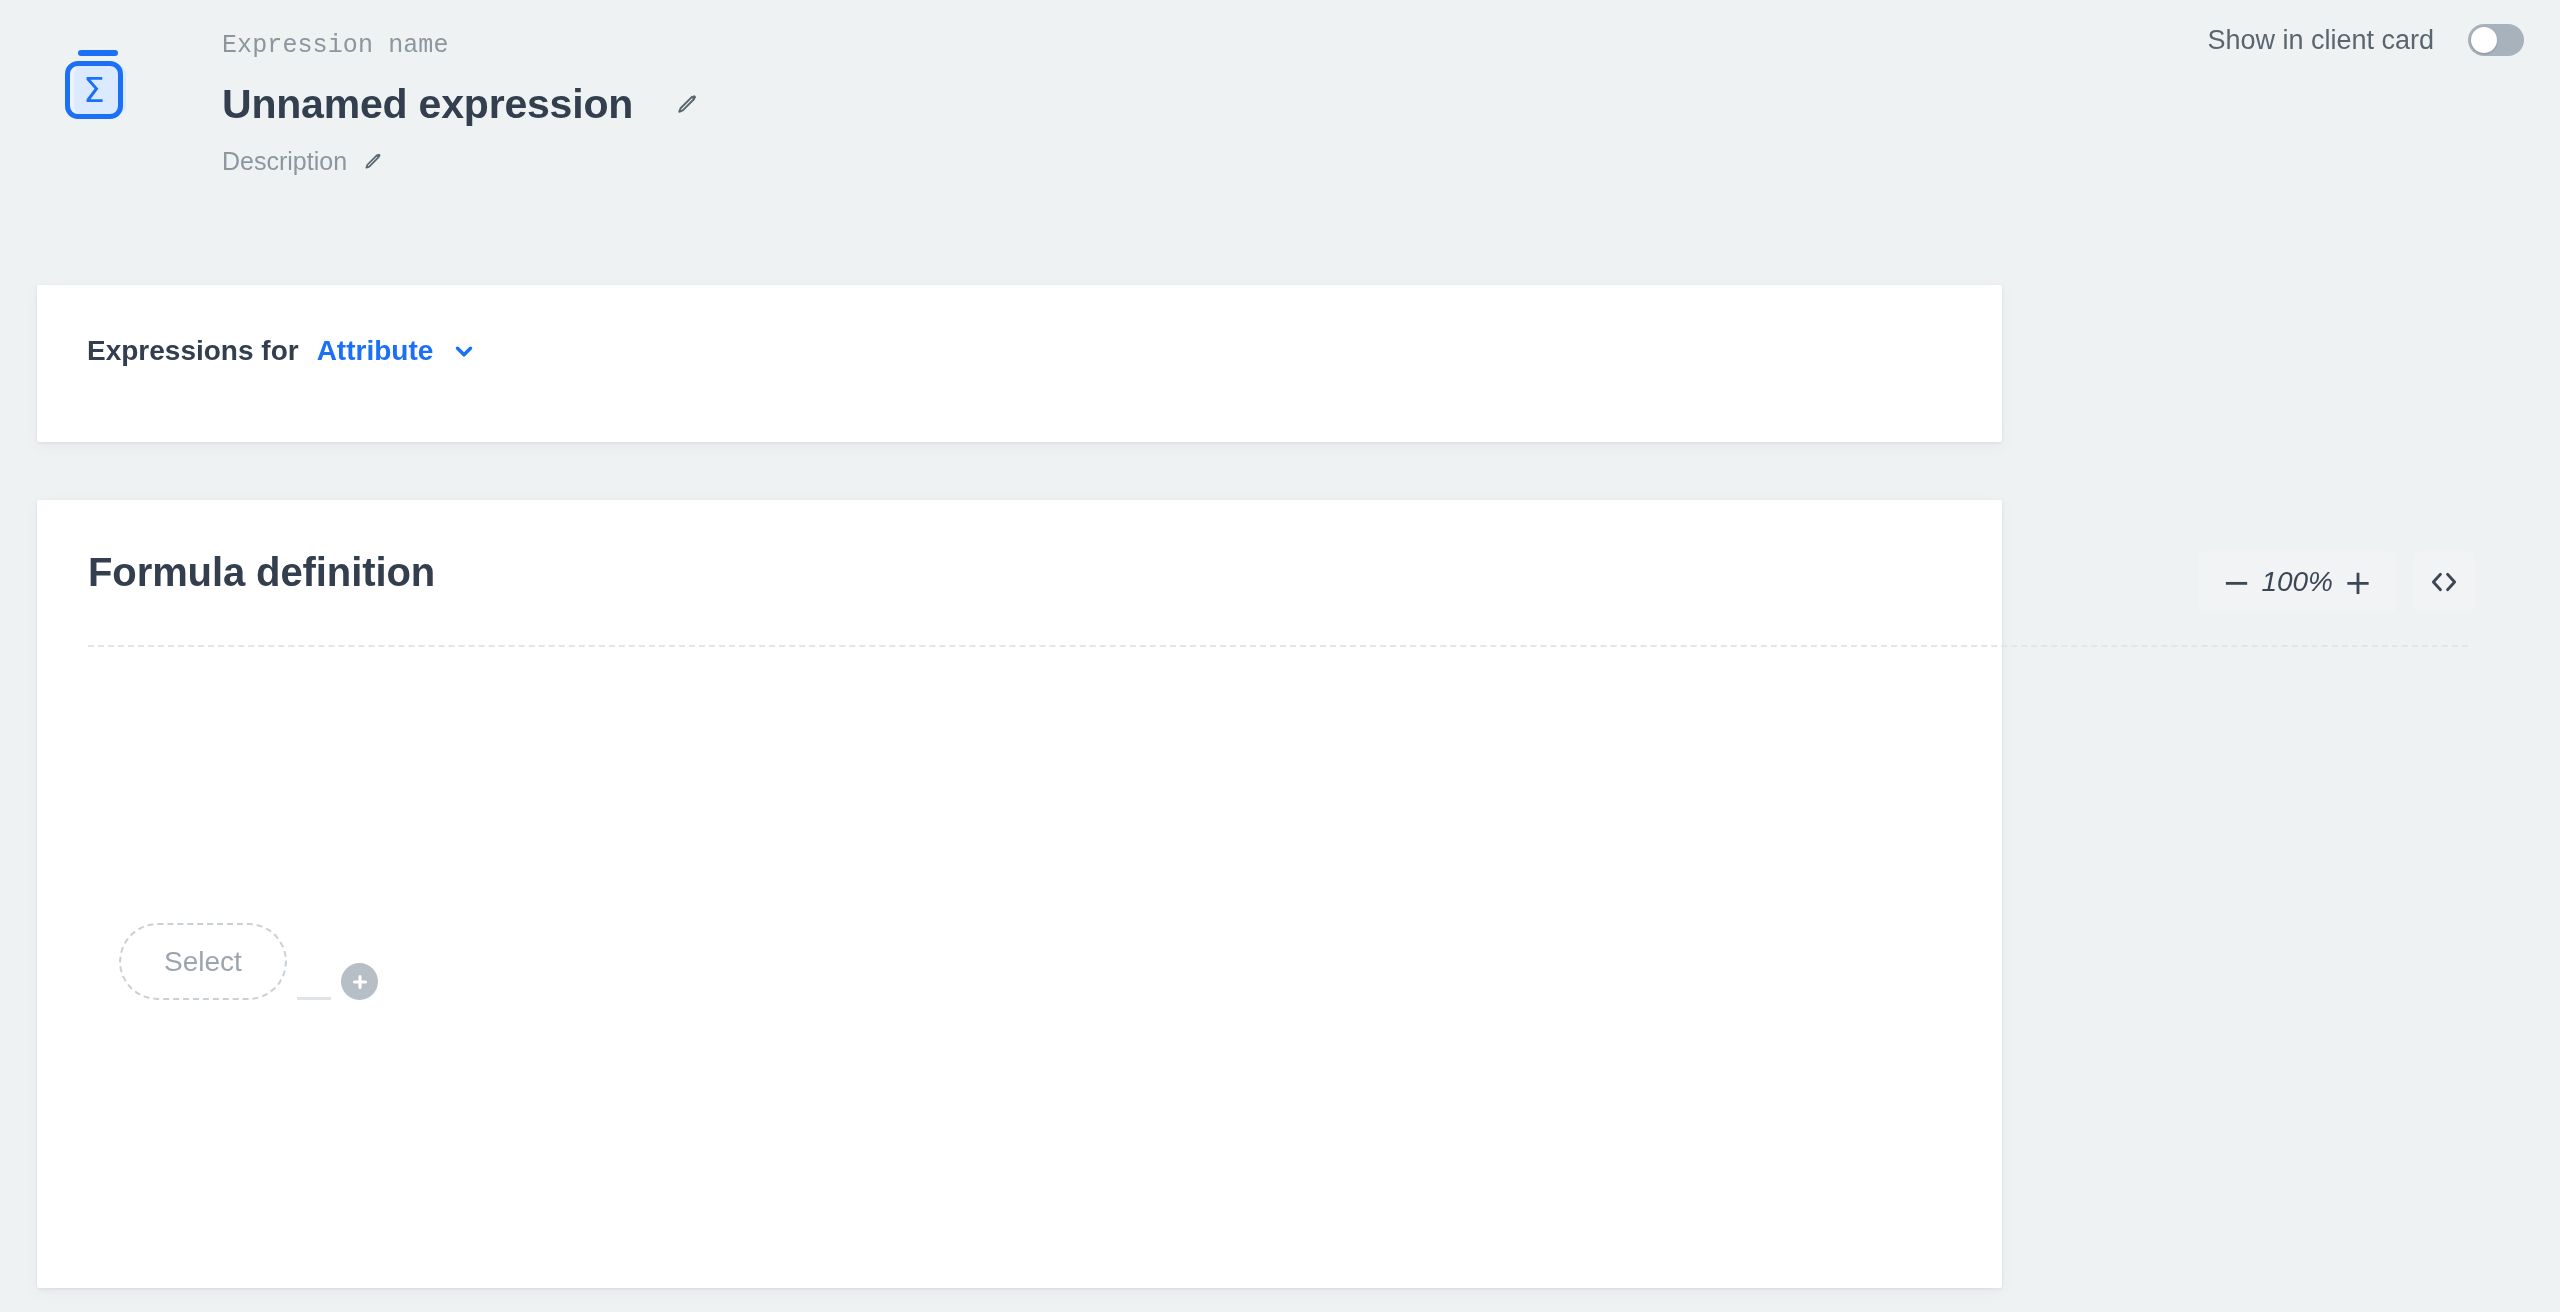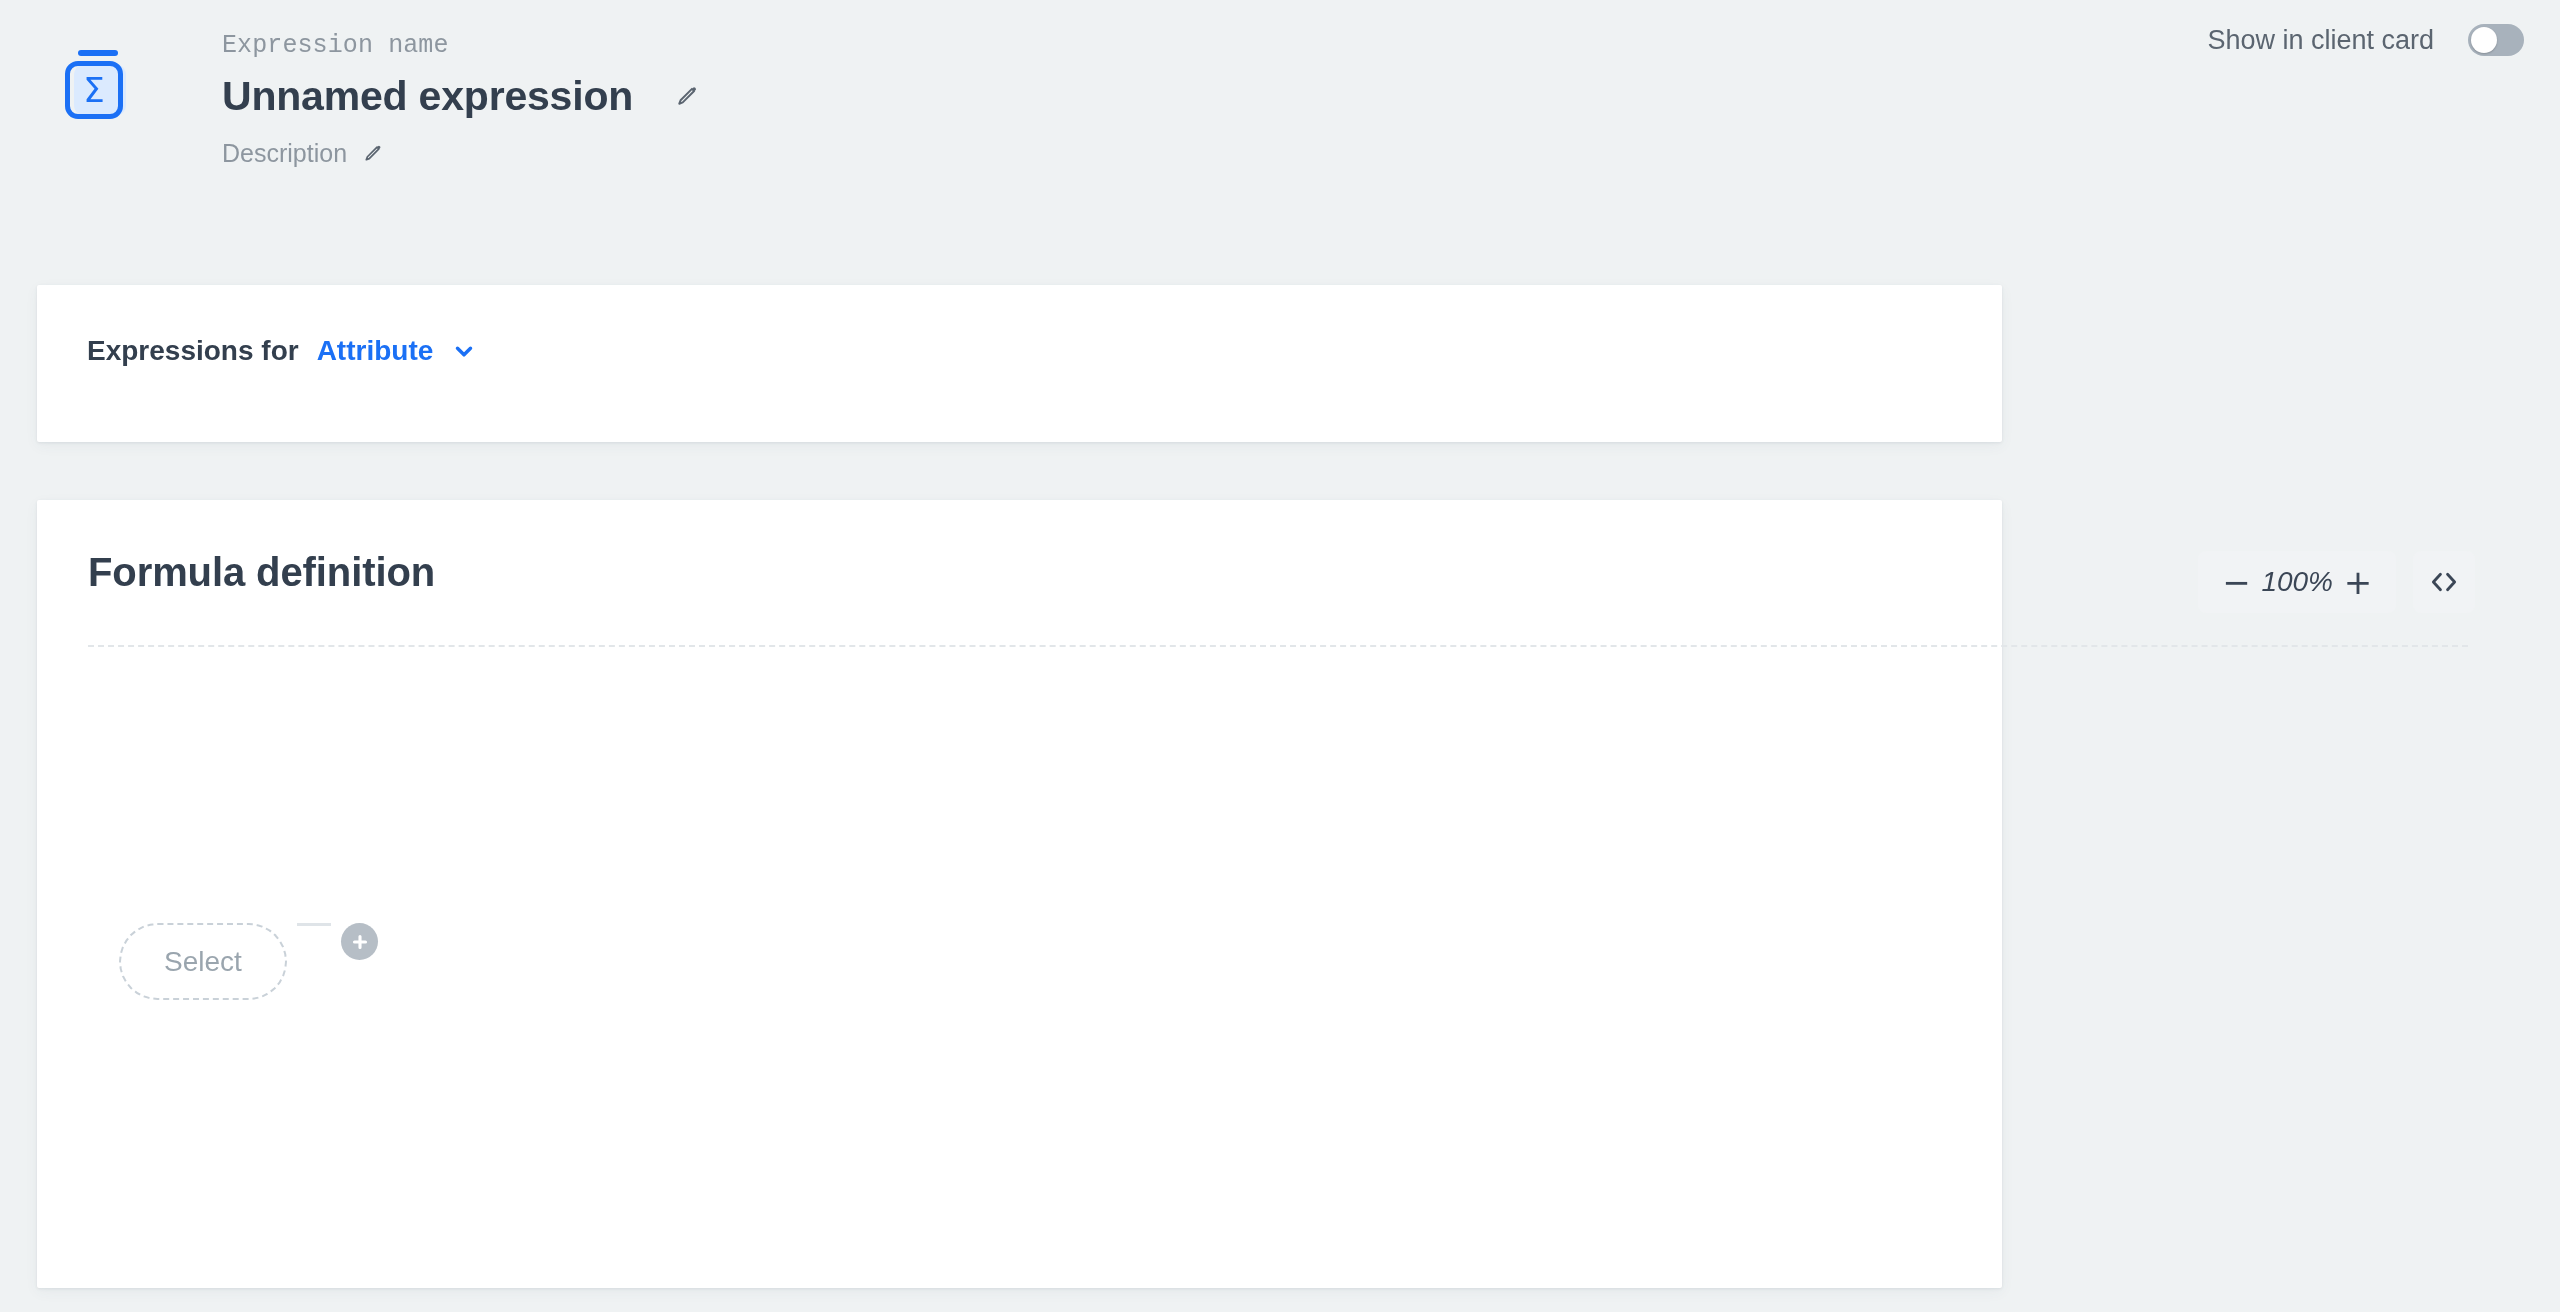--- a/index.html
+++ b/index.html
@@ -39,21 +39,21 @@
     position:absolute; left:13px; top:23px; width:58px; height:58px;
     display:flex; align-items:center; justify-content:center;
     color:#1b70f5; font-size:34px; font-weight:400; line-height:1;
     font-family:"DejaVu Sans", sans-serif;
   }
 
   .header-texts{ margin-left:96px; padding-top:0; }
   .label-small{
     font-size:25px; color:#8d969f; line-height:1.25; letter-spacing:.1px;font-family:Liberation Mono, monospace;
   }
-  .title-row{ display:flex; align-items:center; gap:40px; margin-top:12px; }
+  .title-row{ display:flex; align-items:center; gap:40px; margin-top:20px; }
   .title-main{
     font-size:41px; font-weight:700; color:#333f4e; line-height:1.15;
     letter-spacing:-.2px;
   }
   .desc-row{ display:flex; align-items:center; gap:14px; margin-top:18px; }
   .desc-text{ font-size:25px; color:#8d969f; line-height:1.25; }
 
   .pencil{ display:inline-block; width:26px; height:26px; }
   .pencil svg{ display:block; width:100%; height:100%; }
   .pencil-sm{ width:22px; height:22px; }
@@ -125,21 +125,21 @@
     border-top:2px dashed #e2e6e9;
   }
 
   
   .canvas{
     position:absolute; left:38px; top:660px; width:2405px; height:615px;
     overflow:hidden;
   }
   .node-row{
     position:absolute; left:81px; top:263px;
-    display:flex; align-items:flex-start;
+    display:flex; align-items:flex-end;
   }
   .select-node{
     width:168px; height:77px; border:2px dashed #c9d1d8; border-radius:39px;
     display:flex; align-items:center; justify-content:center;
     background:transparent; cursor:pointer;
   }
   .select-node span{ font-size:28px; color:#9aa5ae; }
   .connector{
     width:34px; height:3px; background:#dfe4e8; margin:0 10px;
   }

